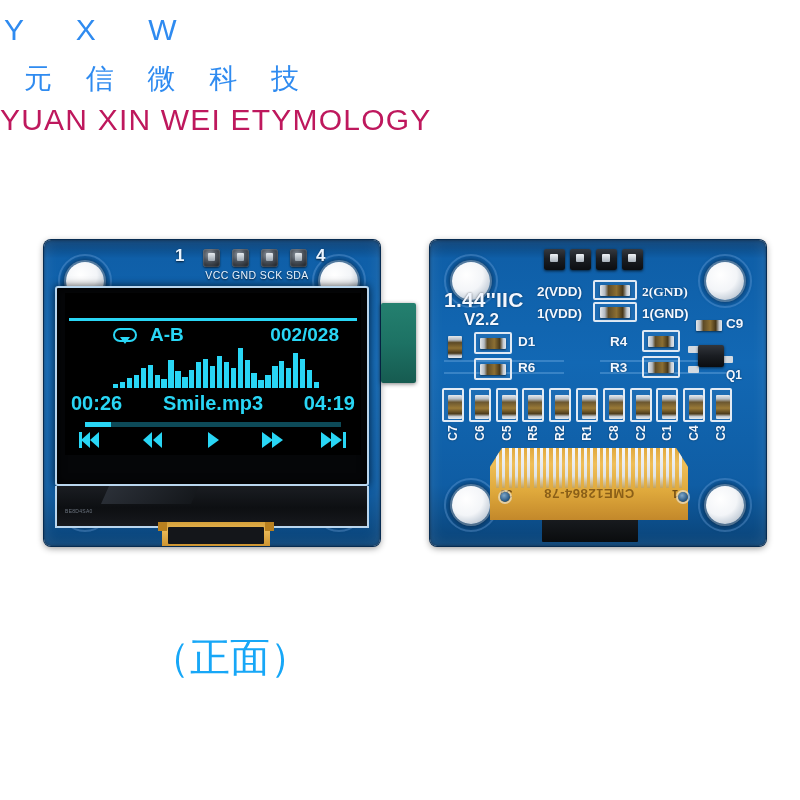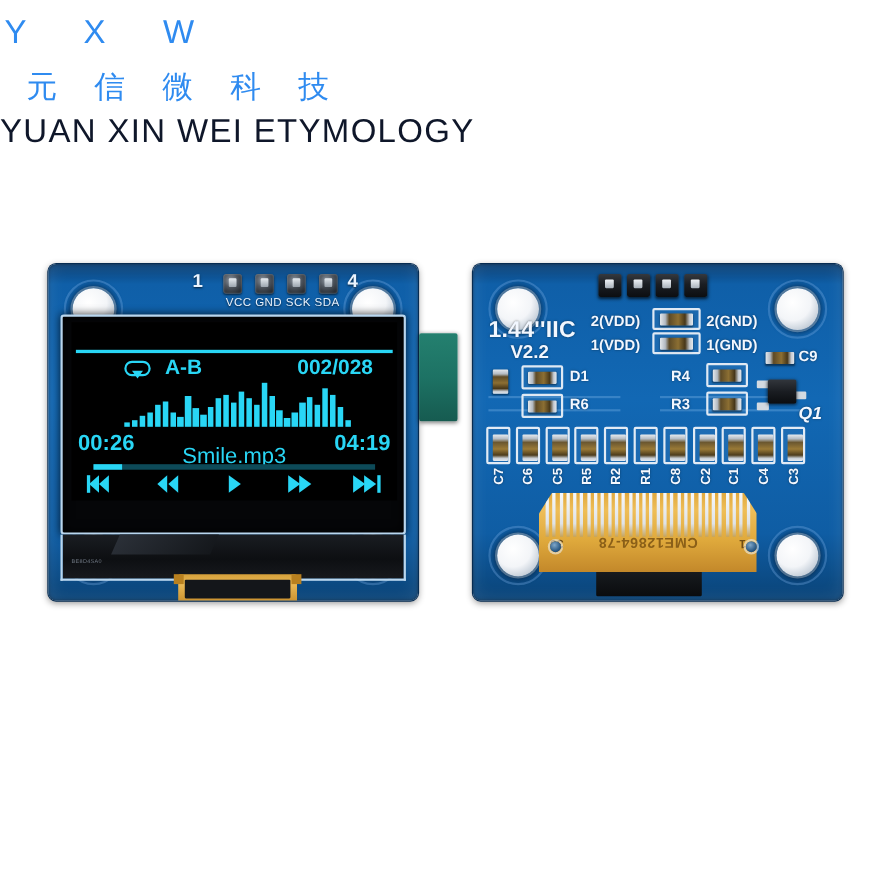--- a/index.html
+++ b/index.html
@@ -19,21 +19,21 @@
     position:absolute; left:4px; top:13px;
     font-size:30px; letter-spacing:22px; font-weight:400;
     color:#2f8bf0; white-space:nowrap;
   }
   .brand-cn {
     position:absolute; left:24px; top:60px;
     font-size:28px; letter-spacing:13px; color:#2f8bf0; white-space:nowrap;
   }
   .brand-en {
     position:absolute; left:0px; top:103px;
-    font-size:30px; letter-spacing:1.2px; color:#0f172a; white-space:nowrap;
+    font-size:30px; letter-spacing:1.2px; color:#be185d; white-space:nowrap;
   }
 
   
   .board {
     position:absolute;
     border-radius:7px;
     background:
       linear-gradient(180deg,#0a3f74 0%, #0f5fa8 6%, #1268b4 40%, #0f5da4 80%, #0a4377 100%);
     box-shadow: 0 0 0 1px #072c52, 0 2px 7px rgba(0,0,0,.45);
     overflow:hidden;
@@ -105,21 +105,21 @@
                 border-left:5px solid transparent;border-right:5px solid transparent;border-top:7px solid #29d6f5;}
   .ab-label{ position:absolute; left:85px; top:0; font-size:19px; font-weight:700; color:#29d6f5;}
   .track-count{ position:absolute; right:22px; top:0; font-size:19px; font-weight:700; color:#29d6f5;}
 
   .spectrum{ position:absolute; left:48px; top:55px; width:206px; height:40px;
              display:flex; align-items:flex-end; gap:1.6px; }
   .spectrum span{ flex:1 1 auto; background:#29d6f5; display:block; min-width:3px;}
 
   .time-row{ top:99px; height:25px; }
   .t-left{ position:absolute; left:6px; top:0; font-size:20px; font-weight:700; color:#29d6f5;}
-  .t-title{ position:absolute; left:0; top:12px; width:100%; text-align:center; font-size:20px; font-weight:400; color:#29d6f5;}
+  .t-title{ position:absolute; left:0; top:0; width:100%; text-align:center; font-size:20px; font-weight:700; color:#29d6f5;}
   .t-right{ position:absolute; right:6px; top:0; font-size:20px; font-weight:700; color:#29d6f5;}
 
   .progress{ position:absolute; left:20px; top:129px; width:256px; height:5px; background:#0d4a58; }
   .progress i{ position:absolute; left:0; top:0; height:100%; background:#29d6f5; display:block;}
   .controls{ position:absolute; left:14px; top:137px; width:268px; height:20px; display:flex; justify-content:space-between; align-items:center;}
   .ctl{ position:relative; width:26px; height:16px; }
   .tri{ position:absolute; width:0;height:0; border-top:8px solid transparent; border-bottom:8px solid transparent;}
   .tri-r{ border-left:11px solid #29d6f5; }
   .tri-l{ border-right:9px solid #29d6f5; }
   .bar-v{ position:absolute; width:3px; height:16px; background:#29d6f5;}
@@ -376,21 +376,21 @@
       </div>
     <div class="hdr-socket" style="left:192px;">
         <i></i>
       </div>
 
     <div class="silk silk-title">1.44''IIC</div>
     <div class="silk silk-ver">V2.2</div>
 
     <div class="netlabel" style="left:107px; top:44px;">2(VDD)</div>
     <div class="netlabel" style="left:107px; top:66px;">1(VDD)</div>
-    <div class="netlabel" style="left:212px; top:44px;">2(GND)</div>
+    <div class="netlabel" style="left:212px; top:44px;font-family:Liberation Serif, serif;">2(GND)</div>
     <div class="netlabel" style="left:212px; top:66px;">1(GND)</div>
 
     <div class="pad" style="left:163px; top:40px; width:44px; height:20px;"></div>
     <div class="smd smd-h" style="left:170px; top:45px; width:30px; height:11px;"></div>
     <div class="pad" style="left:163px; top:62px; width:44px; height:20px;"></div>
     <div class="smd smd-h" style="left:170px; top:67px; width:30px; height:11px;"></div>
 
     <div class="pad" style="left:44px; top:92px; width:38px; height:22px;"></div>
     <div class="smd smd-h" style="left:50px; top:98px; width:26px; height:11px;"></div>
     <div class="netlabel" style="left:88px; top:94px;">D1</div>
@@ -409,21 +409,21 @@
     <div class="pad" style="left:212px; top:116px; width:38px; height:22px;"></div>
     <div class="smd smd-h" style="left:218px; top:122px; width:26px; height:11px;"></div>
 
     <div class="smd smd-h" style="left:266px; top:80px; width:26px; height:11px;"></div>
     <div class="netlabel" style="left:296px; top:76px;">C9</div>
 
     <div class="q1-leg" style="left:258px; top:106px;"></div>
     <div class="q1-leg" style="left:258px; top:126px;"></div>
     <div class="q1-leg" style="left:292px; top:116px;"></div>
     <div class="q1" style="left:268px; top:105px;"></div>
-    <div class="netlabel" style="left:296px; top:128px; font-size:16px;font-style:italic;">Q1</div>
+    <div class="netlabel" style="left:296px; top:128px; font-size:12px;">Q1</div>
 
     <div class="cap-row" id="cap-row">
         <div class="cap-cell">
           <div class="cap-pad">
             <div class="cap-body"></div>
           </div>
           <div class="cap-label">C7</div>
         </div>
         <div class="cap-cell">
           <div class="cap-pad">
@@ -523,14 +523,15 @@
       <div class="fpc-text">CME12864-78</div>
       <div class="fpc-pin" style="left:10px; top:40px;">30</div>
       <div class="fpc-pin" style="right:10px; top:40px;">1</div>
     </div>
     <div class="via" style="left:70px; top:252px;"></div>
     <div class="via" style="left:248px; top:252px;"></div>
     <div class="fpc-tail"></div>
 
   </div>
 
+  <div class="caption" id="caption-front">（正面）</div>
 
 </div>
 
 </body></html>

